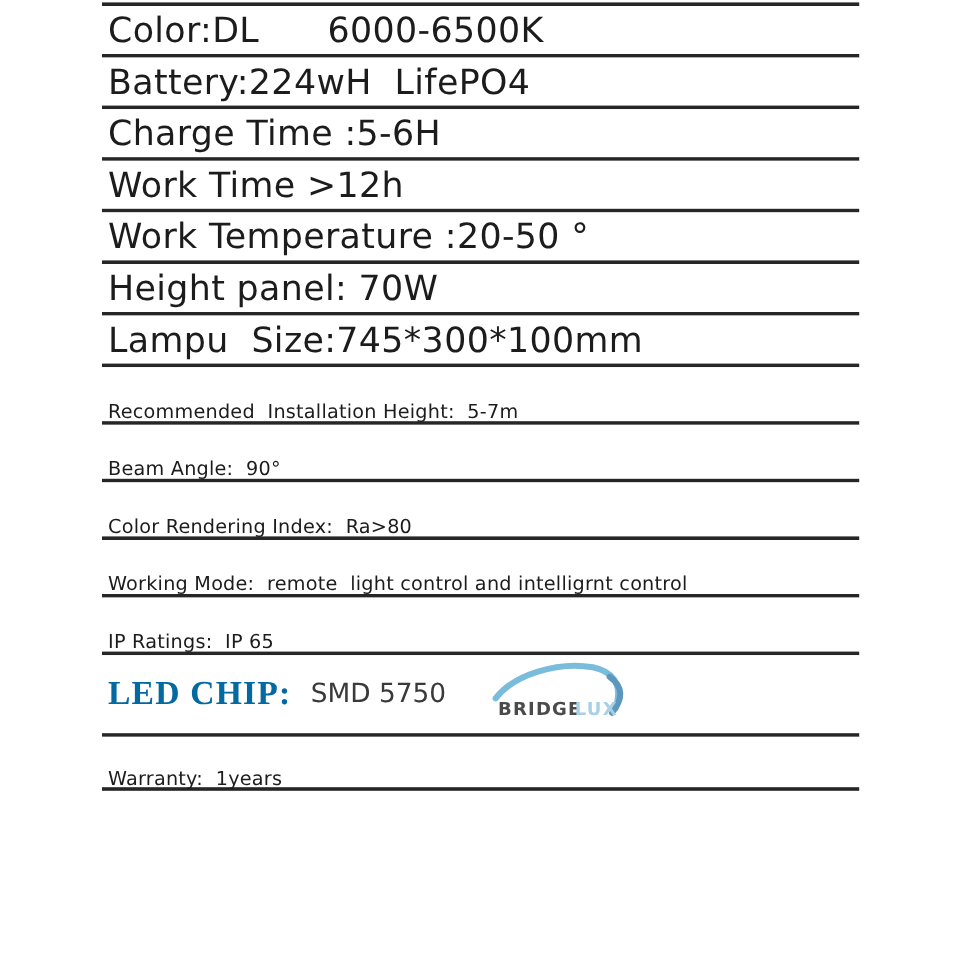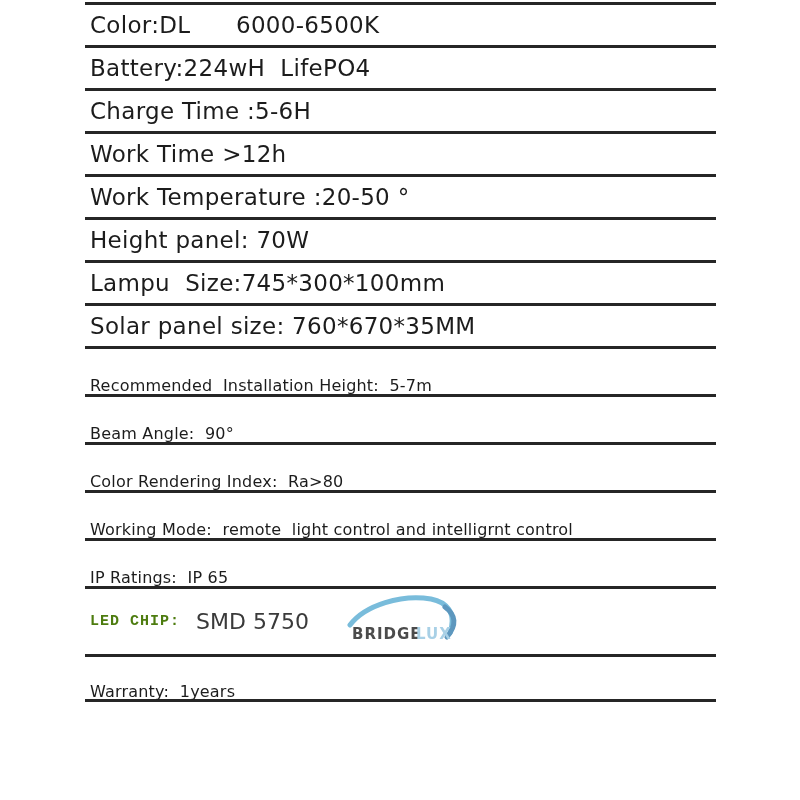--- a/index.html
+++ b/index.html
@@ -26,36 +26,36 @@
     padding-left: 5px;
     box-sizing: content-box;
     background: #ffffff;
   }
   .row .t {
     white-space: pre;
     line-height: 1;
   }
   .lg { height: 40px; }
   .lg .t {
-    font-size: 23px;
+    font-size: 29px;
     letter-spacing: 0.3px;
   }
   .sm { height: 45px; }
   .sm .t {
     font-size: 16px;
     letter-spacing: 0.2px;
     margin-top: 28px;
   }
   .chip { height: 65px; }
   .chip-label {
-    font-family: Liberation Mono, monospace;
+    font-family: Liberation Serif, serif;
     font-weight: bold;
-    font-size: 15px;
+    font-size: 28px;
     letter-spacing: 1px;
-    color: #4d7c0f;
+    color: #0369a1;
     white-space: pre;
   }
   .chip-value {
     font-size: 22px;
     color: #3a3a3a;
     margin-left: 16px;
     white-space: pre;
   }
   .logo {
     margin-left: 38px;
@@ -102,23 +102,20 @@
   </div>
   <div class="row lg">
     <span class="t">Work Temperature :20-50 °</span>
   </div>
   <div class="row lg">
     <span class="t">Height panel: 70W</span>
   </div>
   <div class="row lg">
     <span class="t">Lampu  Size:745*300*100mm</span>
   </div>
-  <div class="row lg">
-    <span class="t">Solar panel size: 760*670*35MM</span>
-  </div>
 
   <div class="row sm">
     <span class="t">Recommended  Installation Height:  5-7m</span>
   </div>
   <div class="row sm">
     <span class="t">Beam Angle:  90°</span>
   </div>
   <div class="row sm">
     <span class="t">Color Rendering Index:  Ra&gt;80</span>
   </div>

